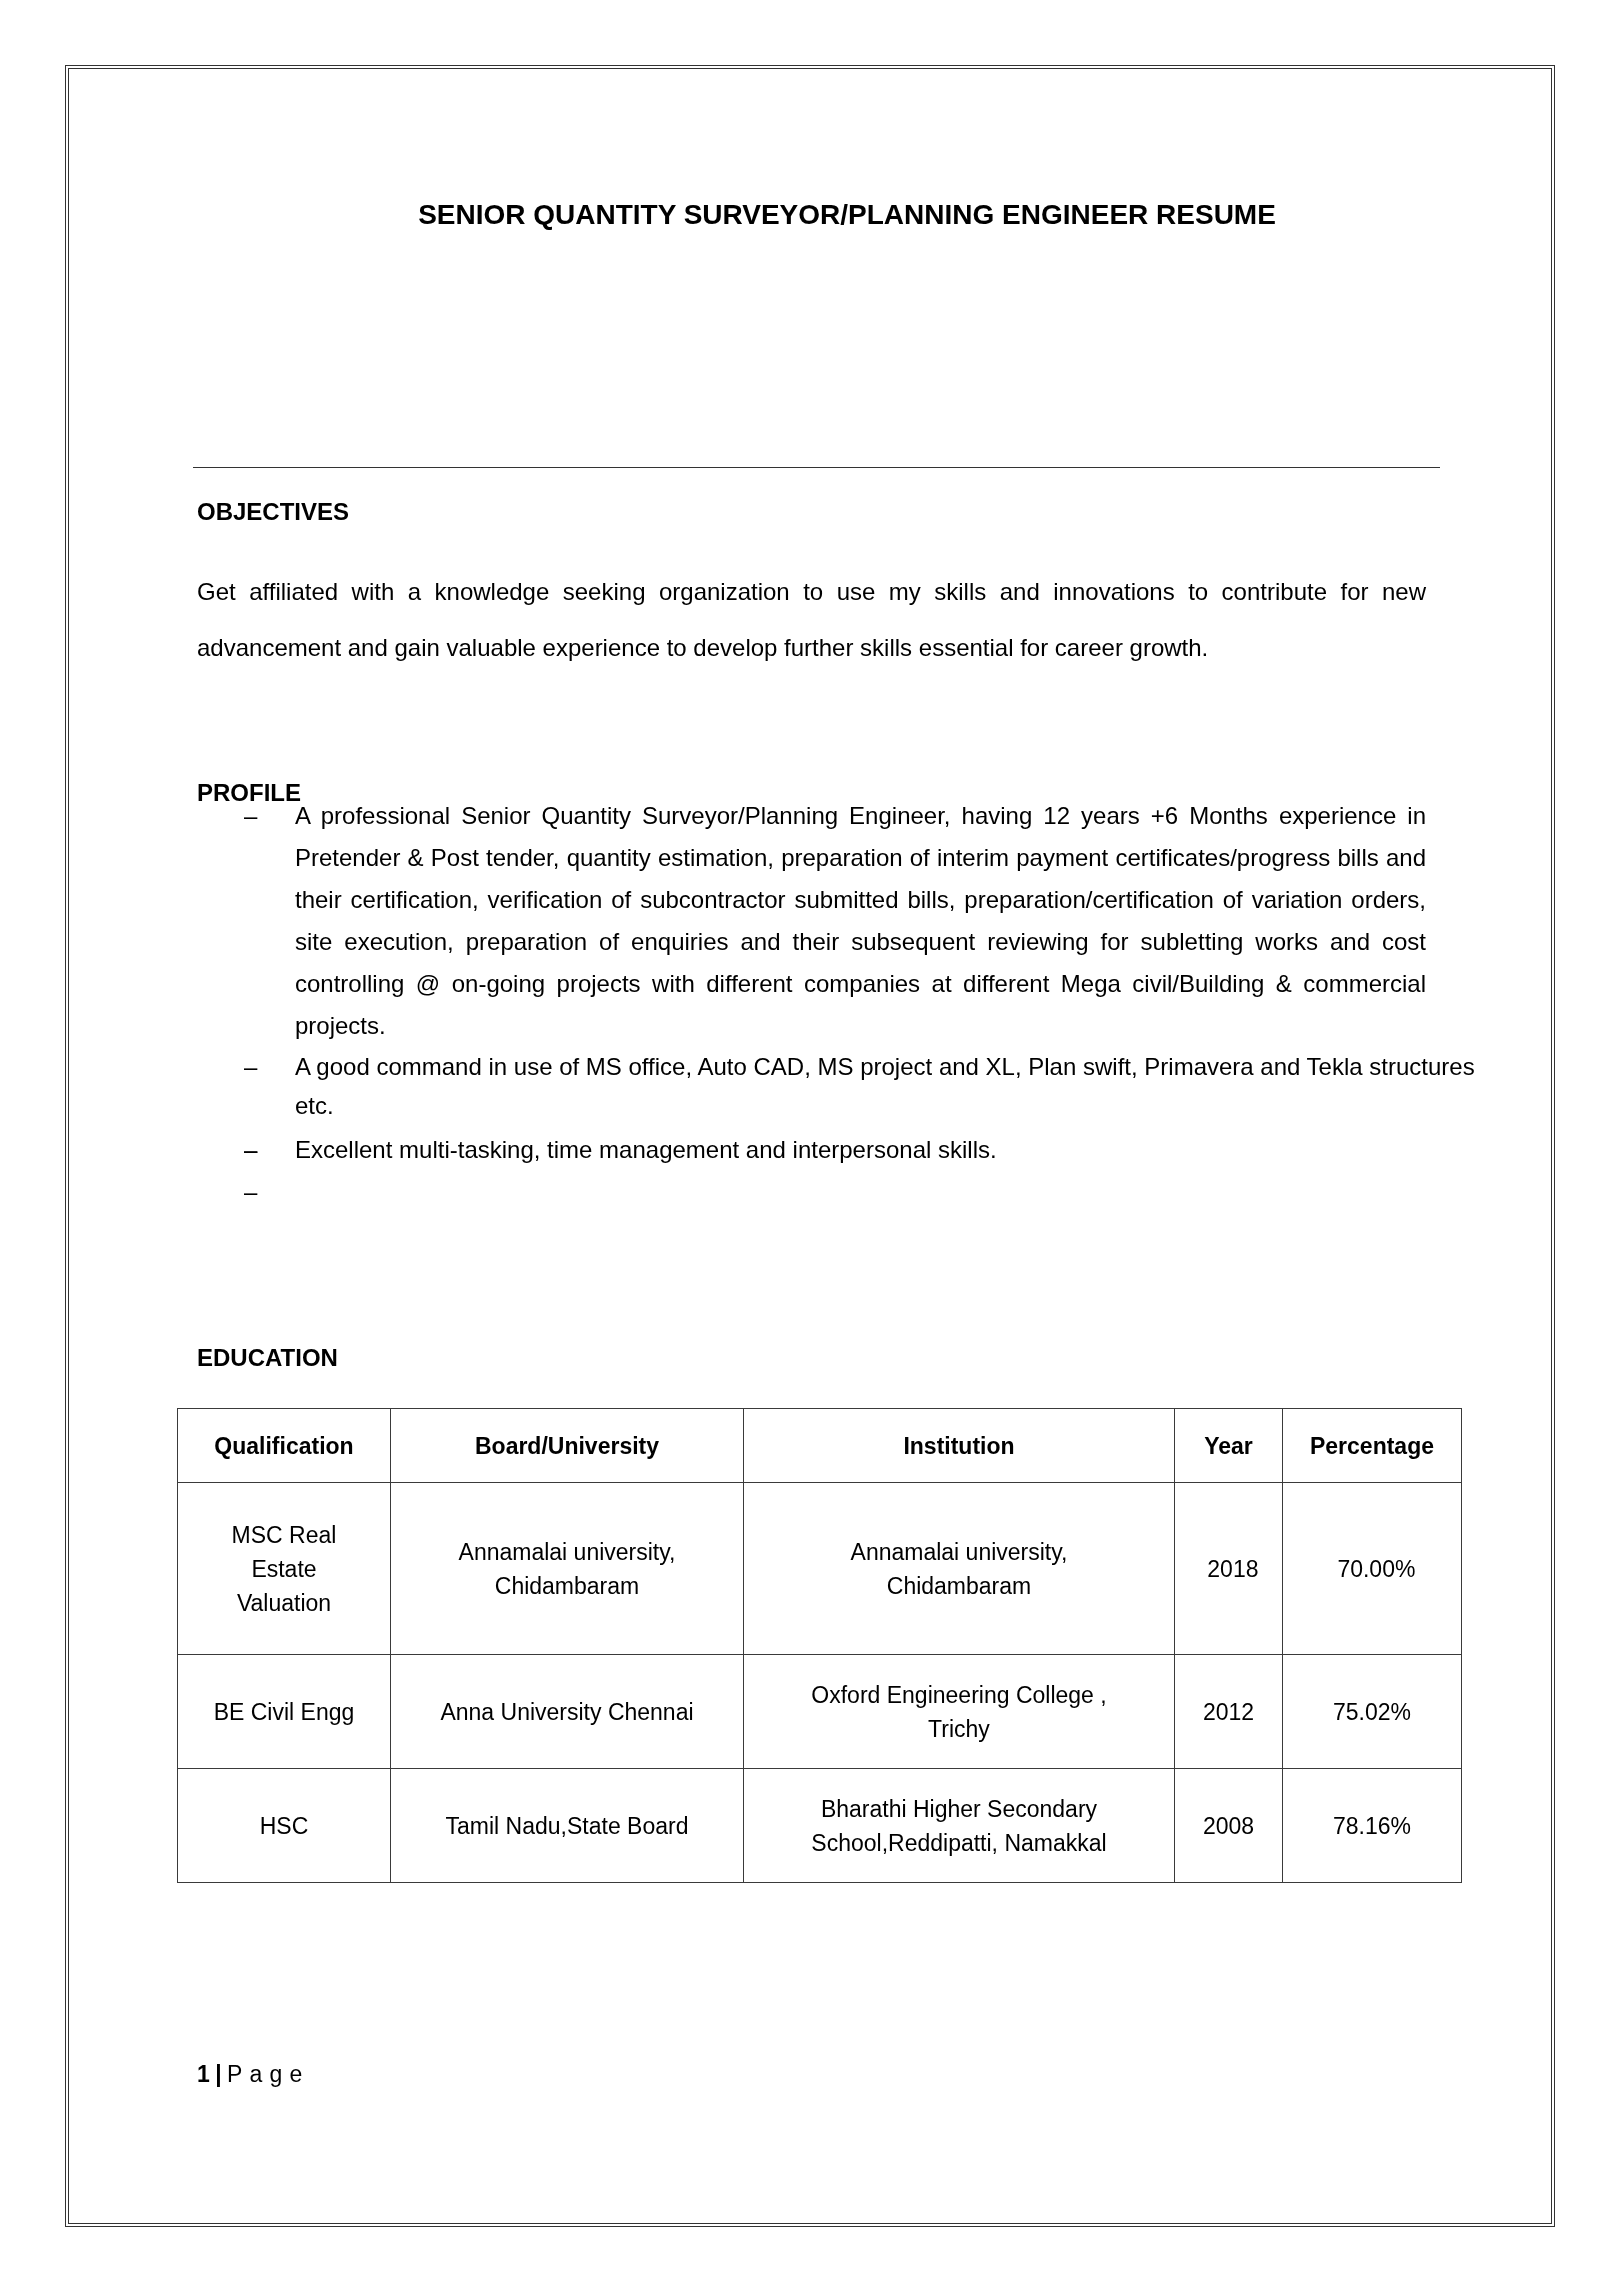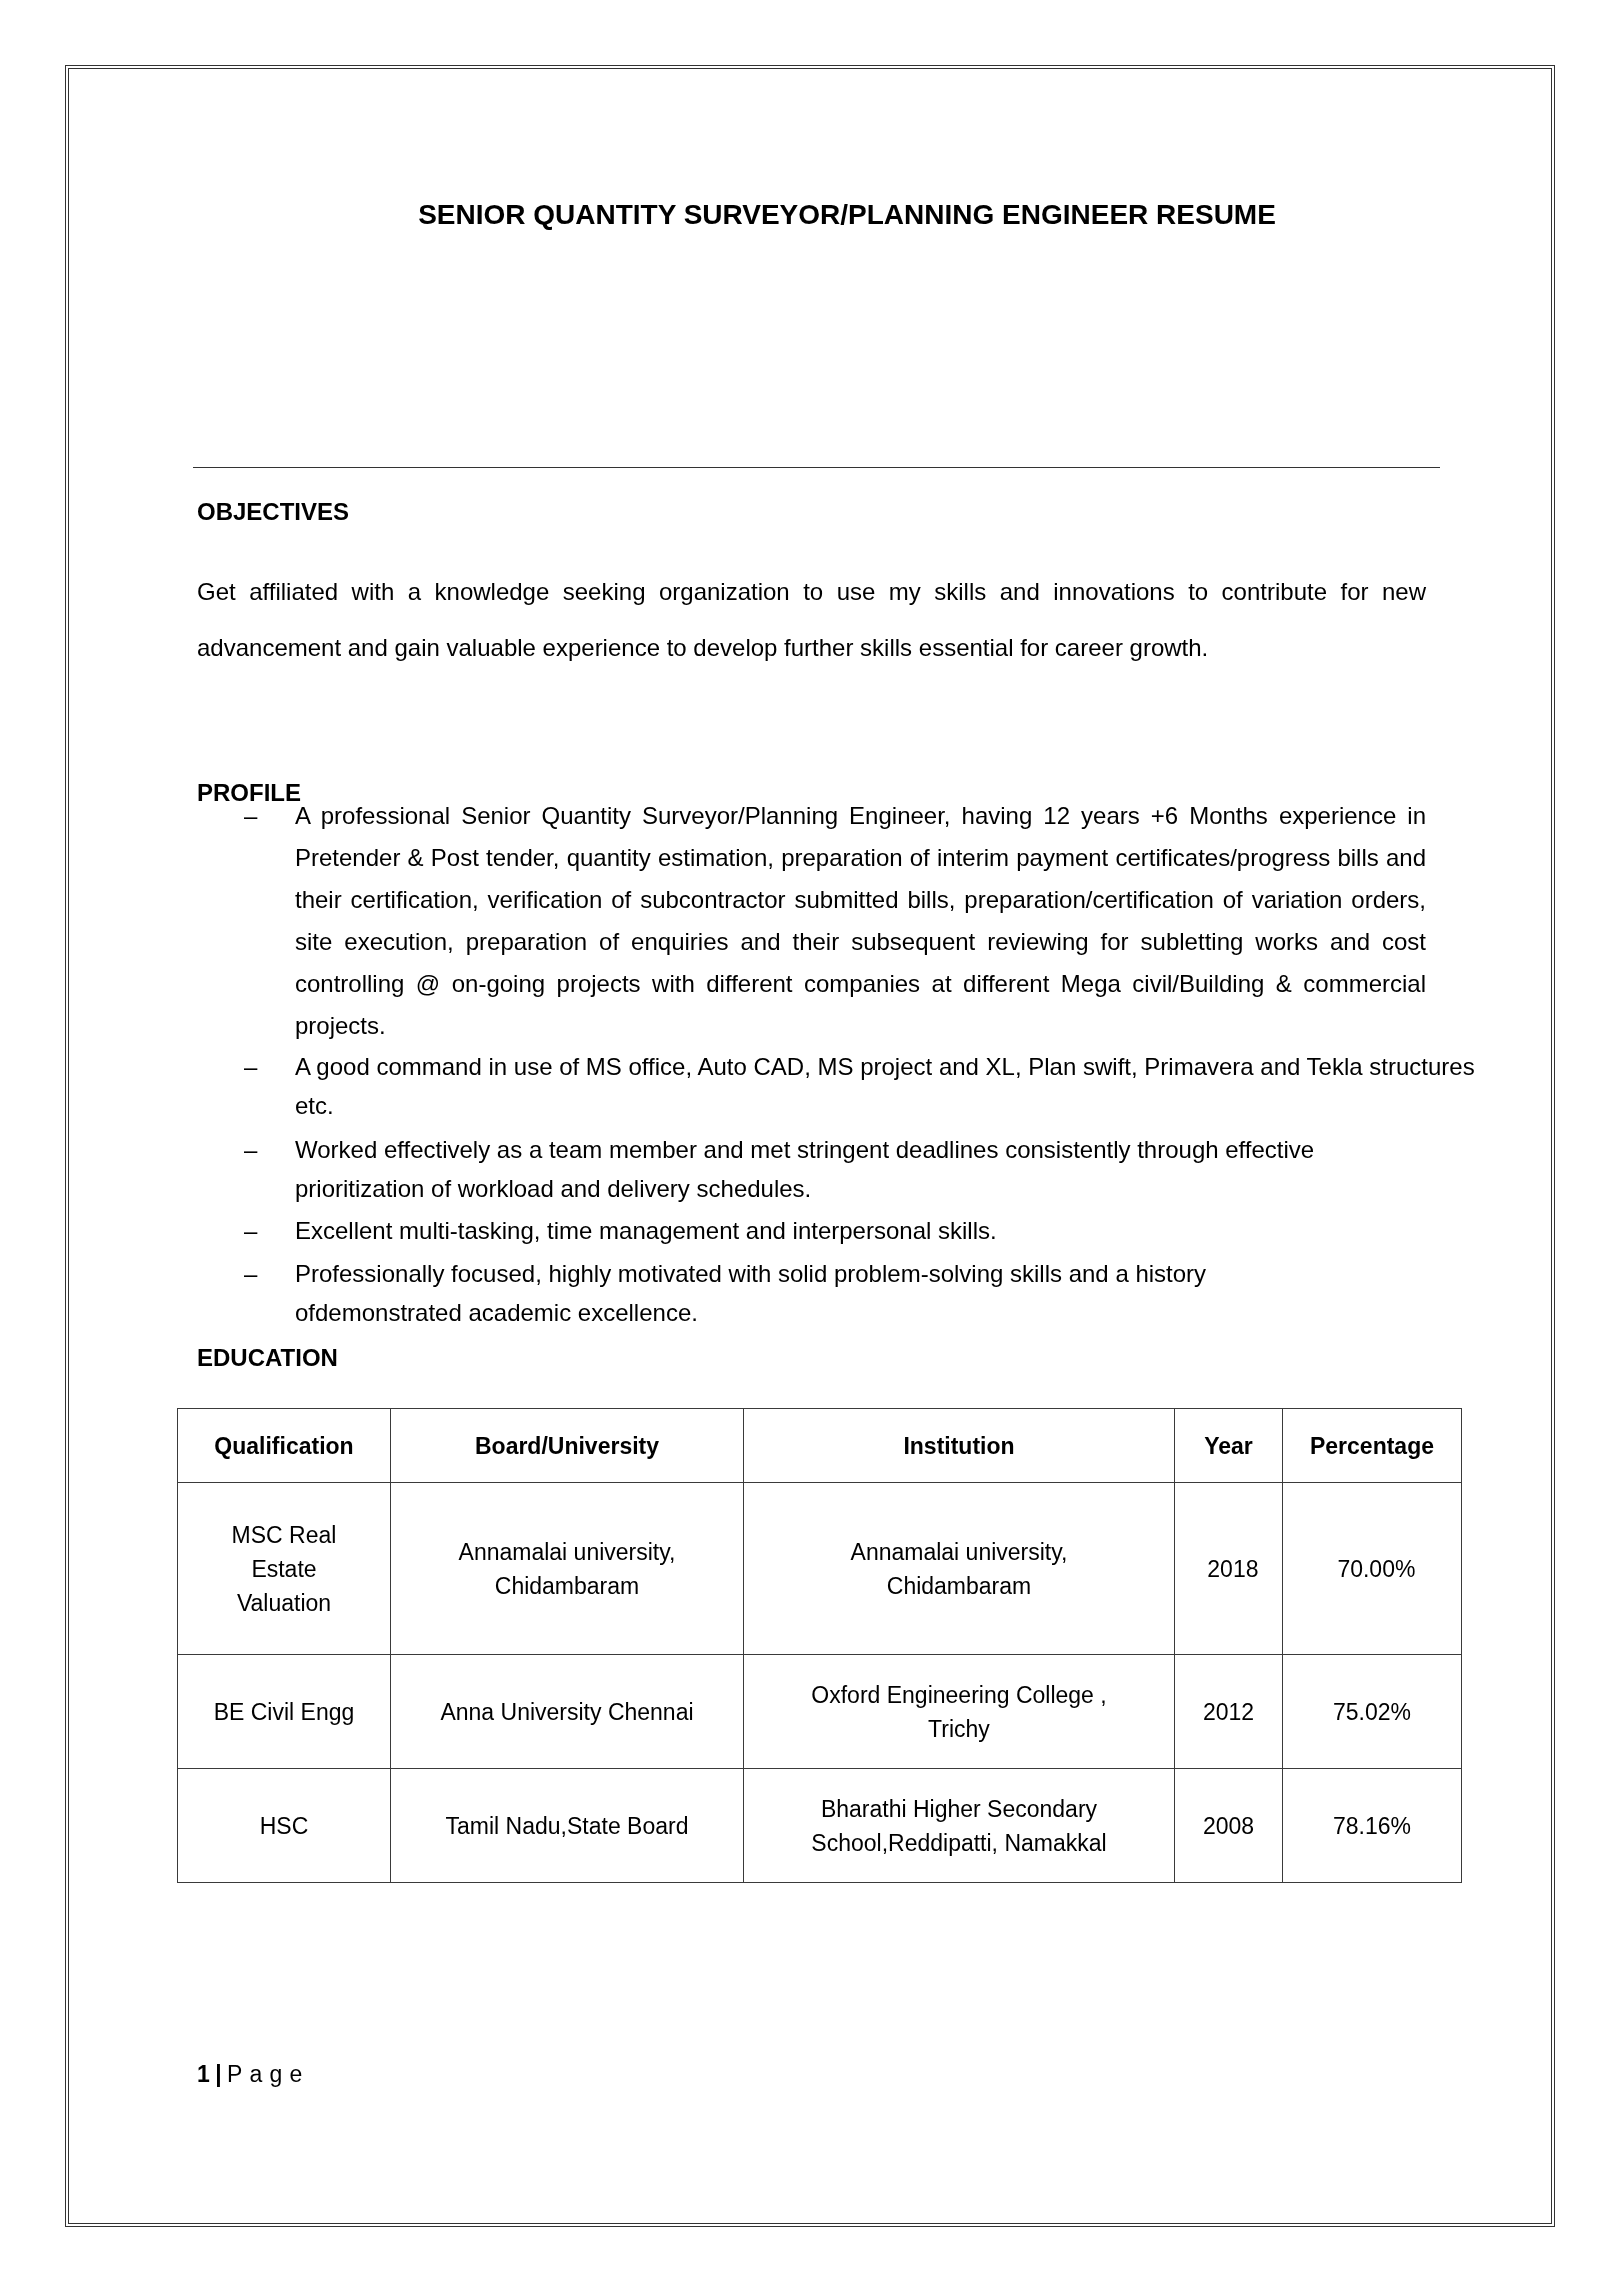--- a/index.html
+++ b/index.html
@@ -77,29 +77,27 @@
   <li class="li-0">
     <span class="dash">–</span>
     <span class="txt">A professional Senior Quantity Surveyor/Planning Engineer, having 12 years +6 Months experience  in Pretender &amp; Post tender, quantity estimation, preparation of interim payment certificates/progress bills and their certification, verification of subcontractor submitted bills, preparation/certification of variation orders, site execution, preparation of enquiries and their subsequent reviewing for subletting works and cost controlling @ on-going projects with different companies at different Mega civil/Building &amp; commercial projects.</span>
   </li>
   <li class="li-n">
     <span class="dash">–</span>
     <span class="txt">A good command in use of MS office, Auto CAD, MS project and XL, Plan swift, Primavera and Tekla structures etc.</span>
   </li>
   <li class="li-n" style="margin-top:4.5px;">
     <span class="dash">–</span>
-    <span class="txt" style="width:1075px;">Worked effectively as a team member and met stringent deadlines consistently through effective prioritization of workload and delivery schedules.</span>
   </li>
   <li class="li-n" style="margin-top:3.6px;">
     <span class="dash">–</span>
     <span class="txt">Excellent multi-tasking, time management and interpersonal skills.</span>
   </li>
   <li class="li-n" style="margin-top:3.6px;">
     <span class="dash">–</span>
-    <span class="txt" style="width:1075px;">Professionally focused, highly motivated with solid problem-solving skills and a history ofdemonstrated academic excellence.</span>
   </li>
 </ul>
 
 <div class="heading" style="top:1343px;">EDUCATION</div>
 
 <table class="edu-table">
   <colgroup>
     <col style="width:213px">
       <col style="width:353px">
       <col style="width:431px">

